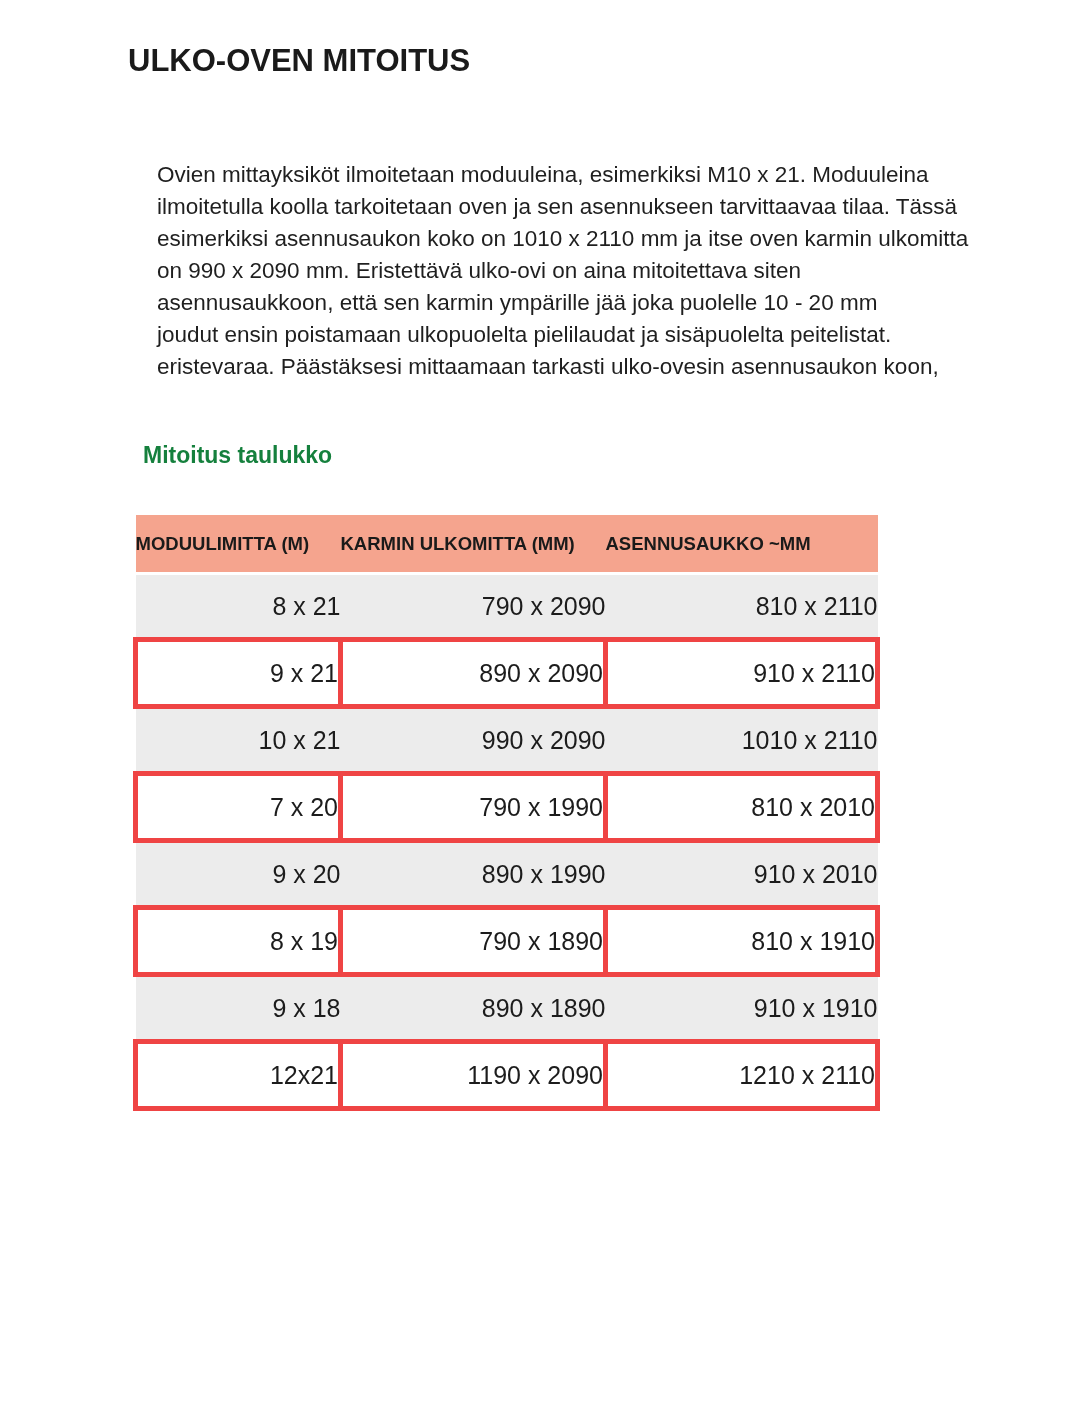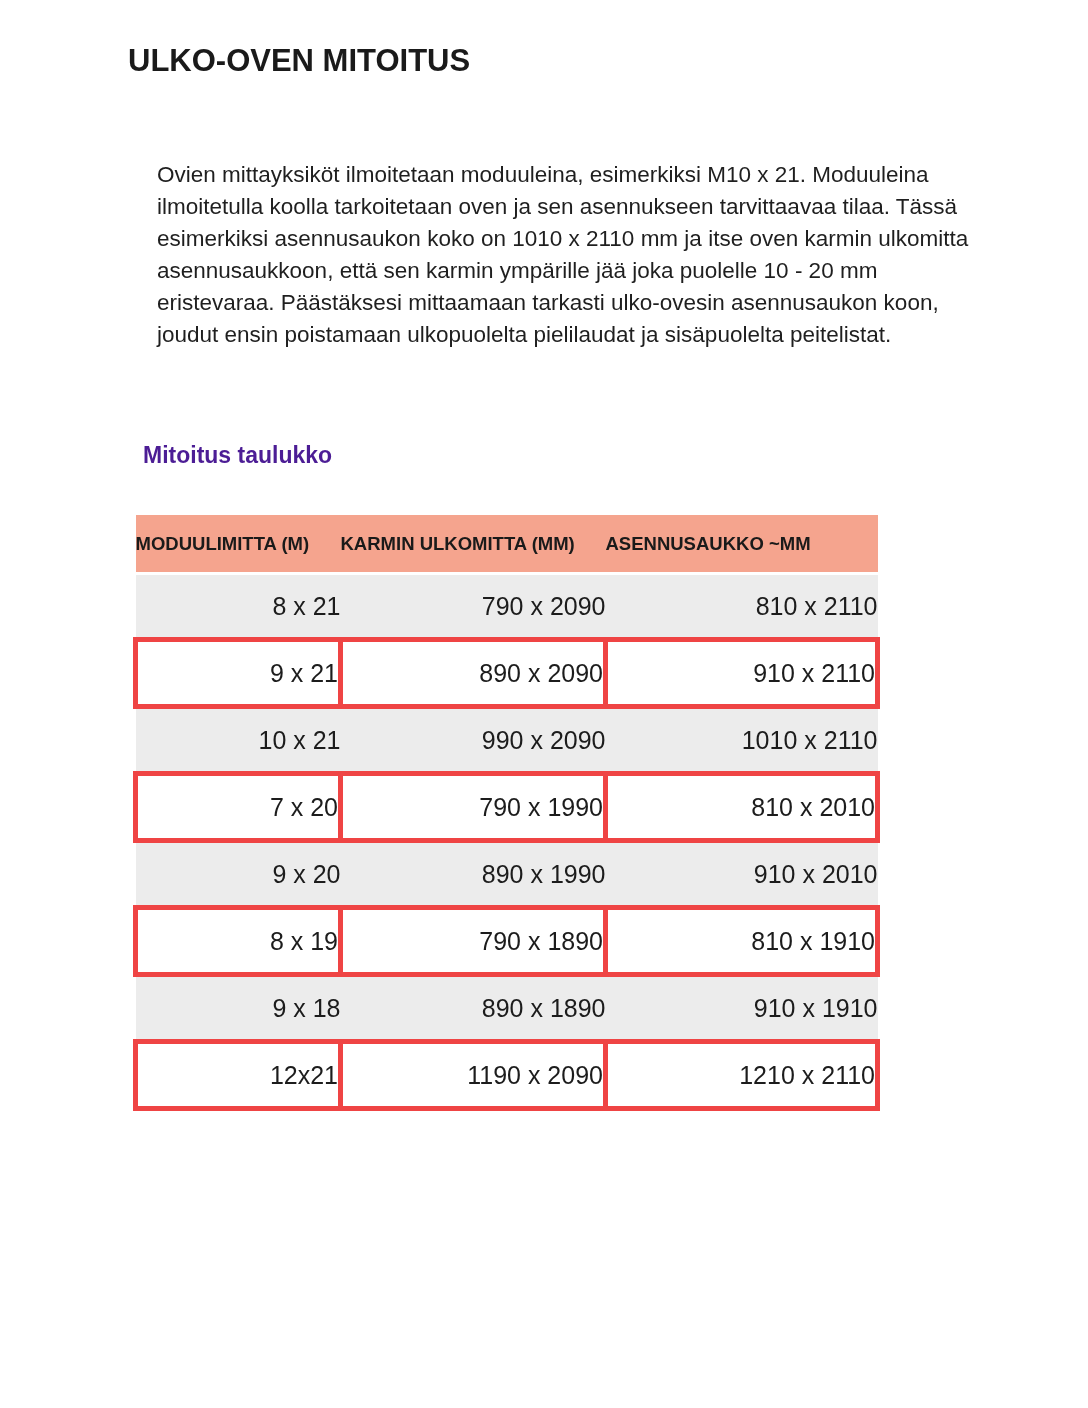--- a/index.html
+++ b/index.html
@@ -37,21 +37,21 @@
     margin-left: 24px;
   }
   .subtitle {
     position: absolute;
     left: 143px;
     top: 441px;
     margin: 0;
     font-size: 23px;
     line-height: 1.3;
     font-weight: 700;
-    color: #4c1d95;
+    color: #15803d;
   }
   table.size-table {
     position: absolute;
     left: 133px;
     top: 515px;
     border-collapse: collapse;
     table-layout: fixed;
     font-family: "Liberation Sans", sans-serif;
   }
   table.size-table col.c1 { width: 205px; }
@@ -89,23 +89,24 @@
 <body>
 
 <div class="page">
 
   <h1 class="title">ULKO-OVEN MITOITUS</h1>
 
   <div class="intro">
     <div>Ovien mittayksiköt ilmoitetaan moduuleina, esimerkiksi M10 x 21. Moduuleina</div>
     <div>ilmoitetulla koolla tarkoitetaan oven ja sen asennukseen tarvittaavaa tilaa. Tässä</div>
     <div>esimerkiksi asennusaukon koko on 1010 x 2110 mm ja itse oven karmin ulkomitta</div>
+    <div>on 990 x 2090 mm. Eristettävä ulko-ovi on aina mitoitettava siten</div>
     <div>asennusaukkoon, että sen karmin ympärille jää joka puolelle 10 - 20 mm</div>
+    <div>joudut ensin poistamaan ulkopuolelta pielilaudat ja sisäpuolelta peitelistat.</div>
     <div>eristevaraa. Päästäksesi mittaamaan tarkasti ulko-ovesin asennusaukon koon,</div>
-    <div>joudut ensin poistamaan ulkopuolelta pielilaudat ja sisäpuolelta peitelistat.</div>
   </div>
 
   <h2 class="subtitle">Mitoitus taulukko</h2>
 
   <table class="size-table">
     <colgroup>
       <col class="c1">
         <col class="c2">
         <col class="c3">
     </colgroup>

